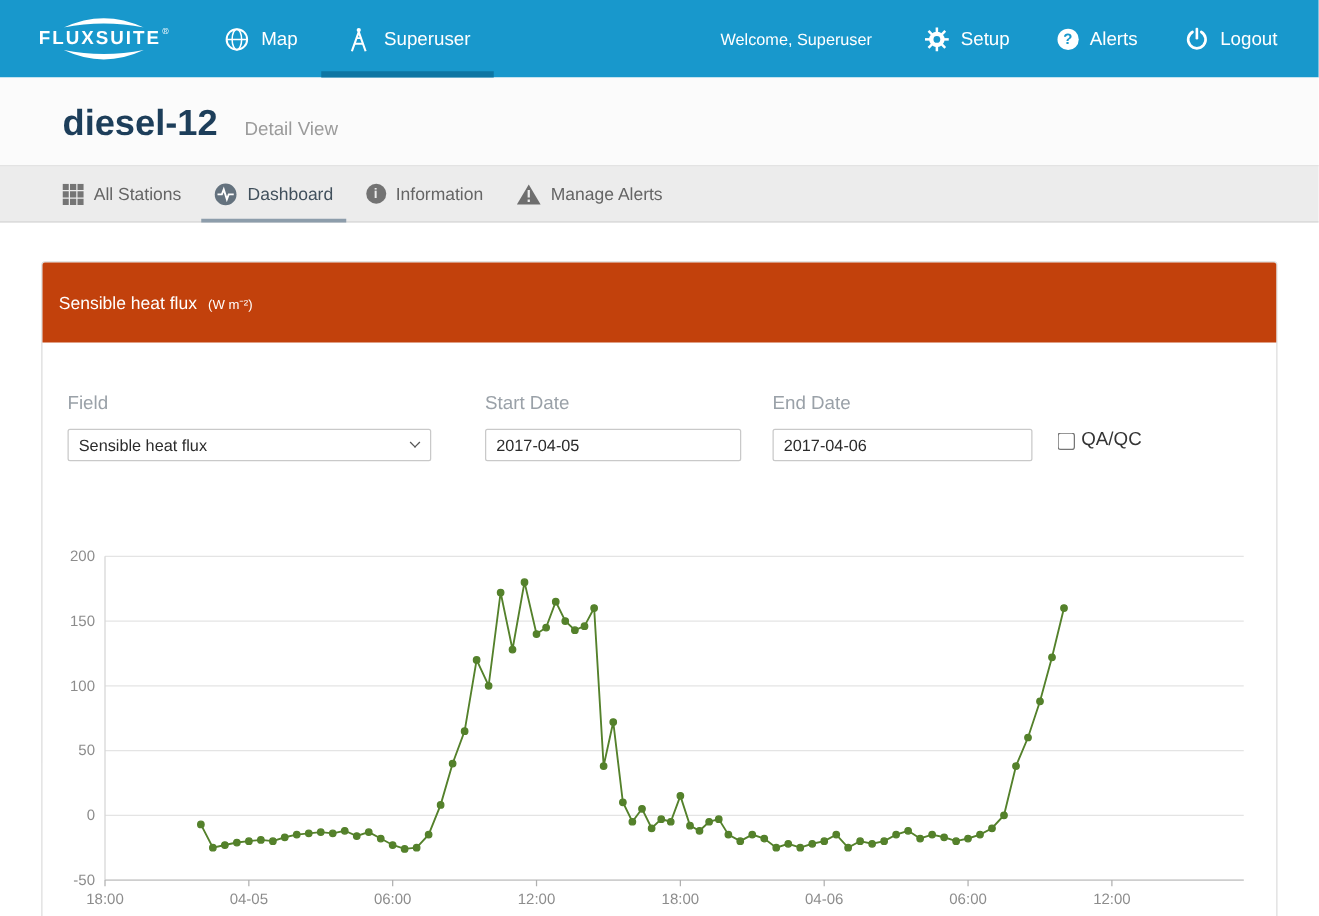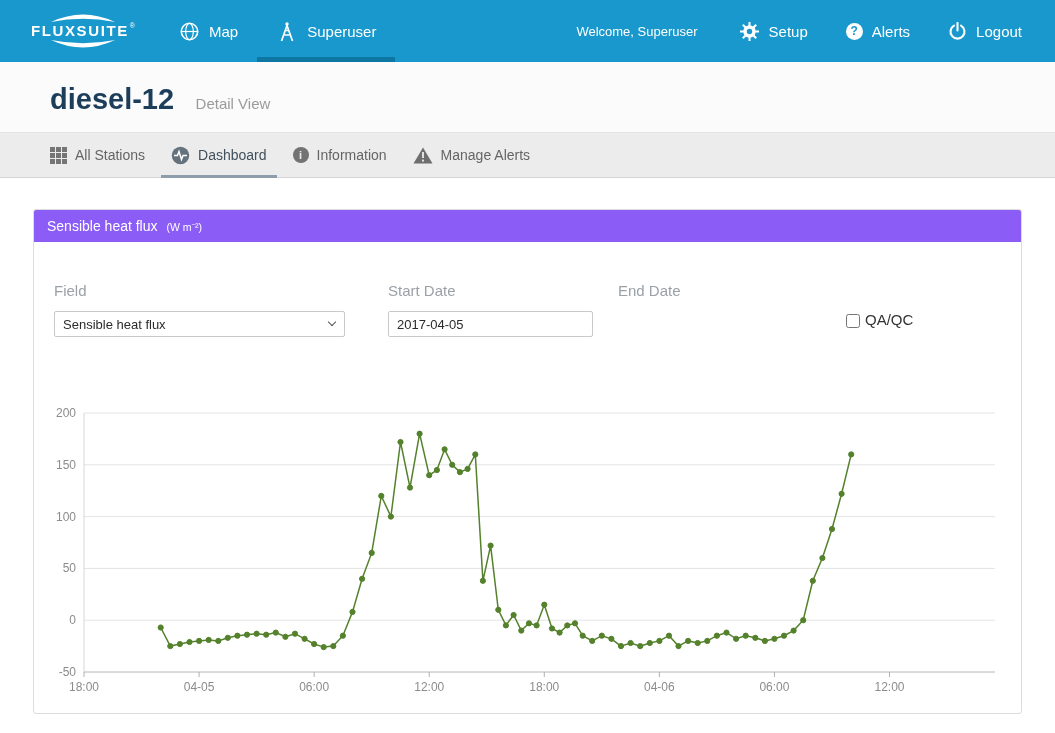--- a/index.html
+++ b/index.html
@@ -33,21 +33,21 @@
   .tab { display:flex; align-items:center; gap:8px; padding:0 12px; margin-right:2px;
     font-size:14px; color:#656565; position:relative; cursor:pointer; }
   .tab.active { color:#41505c; }
   .tab.active::after { content:""; position:absolute; left:2px; right:2px; bottom:-1px;
     height:3px; background:#8d9dab; }
   .info-circle { width:16px; height:16px; border-radius:50%; background:#737373; color:#ececec;
     font-size:11px; font-weight:bold; display:flex; align-items:center; justify-content:center; }
 
   
   .panel { margin:31px 33px 0; border:1px solid #dcdcdc; border-radius:3px; }
-  .panel-header { background:#8b5cf6; color:#fff; padding:8px 13px; font-size:14px;
+  .panel-header { background:#c2410c; color:#fff; padding:24px 13px; font-size:14px;
     border-radius:2px 2px 0 0; }
   .unit { font-size:10.5px; margin-left:5px; }
   .panel-body { padding:40px 20px 12px; }
 
   .form-row { display:flex; align-items:flex-start; }
   .col label { display:block; font-size:15px; color:#9aa1a8; margin-bottom:12px; }
   .col-field { width:291px; }
   .col-start { margin-left:43px; width:205px; }
   .col-end { margin-left:25px; width:208px; }
   input[type=text], select { width:100%; height:26px; border:1px solid #c9c9c9; border-radius:2px;
@@ -189,20 +189,21 @@
             </select>
             <span class="chev"></span>
           </div>
         </div>
         <div class="col col-start">
           <label>Start Date</label>
           <input type="text" value="2017-04-05" style="">
         </div>
         <div class="col col-end">
           <label>End Date</label>
+          <input type="text" value="2017-04-06" style="">
         </div>
         <label class="qaqc">
           <input type="checkbox" style="">
           <span>QA/QC</span>
         </label>
       </div>
 
       <svg id="chart-svg" width="947" height="300">
           <line x1="30" x2="941" y1="271" y2="271" stroke="#e4e4e4" stroke-width="1"></line>
           <text x="22" y="275" text-anchor="end" fill="#8c8c8c" font-size="12">-50</text>

